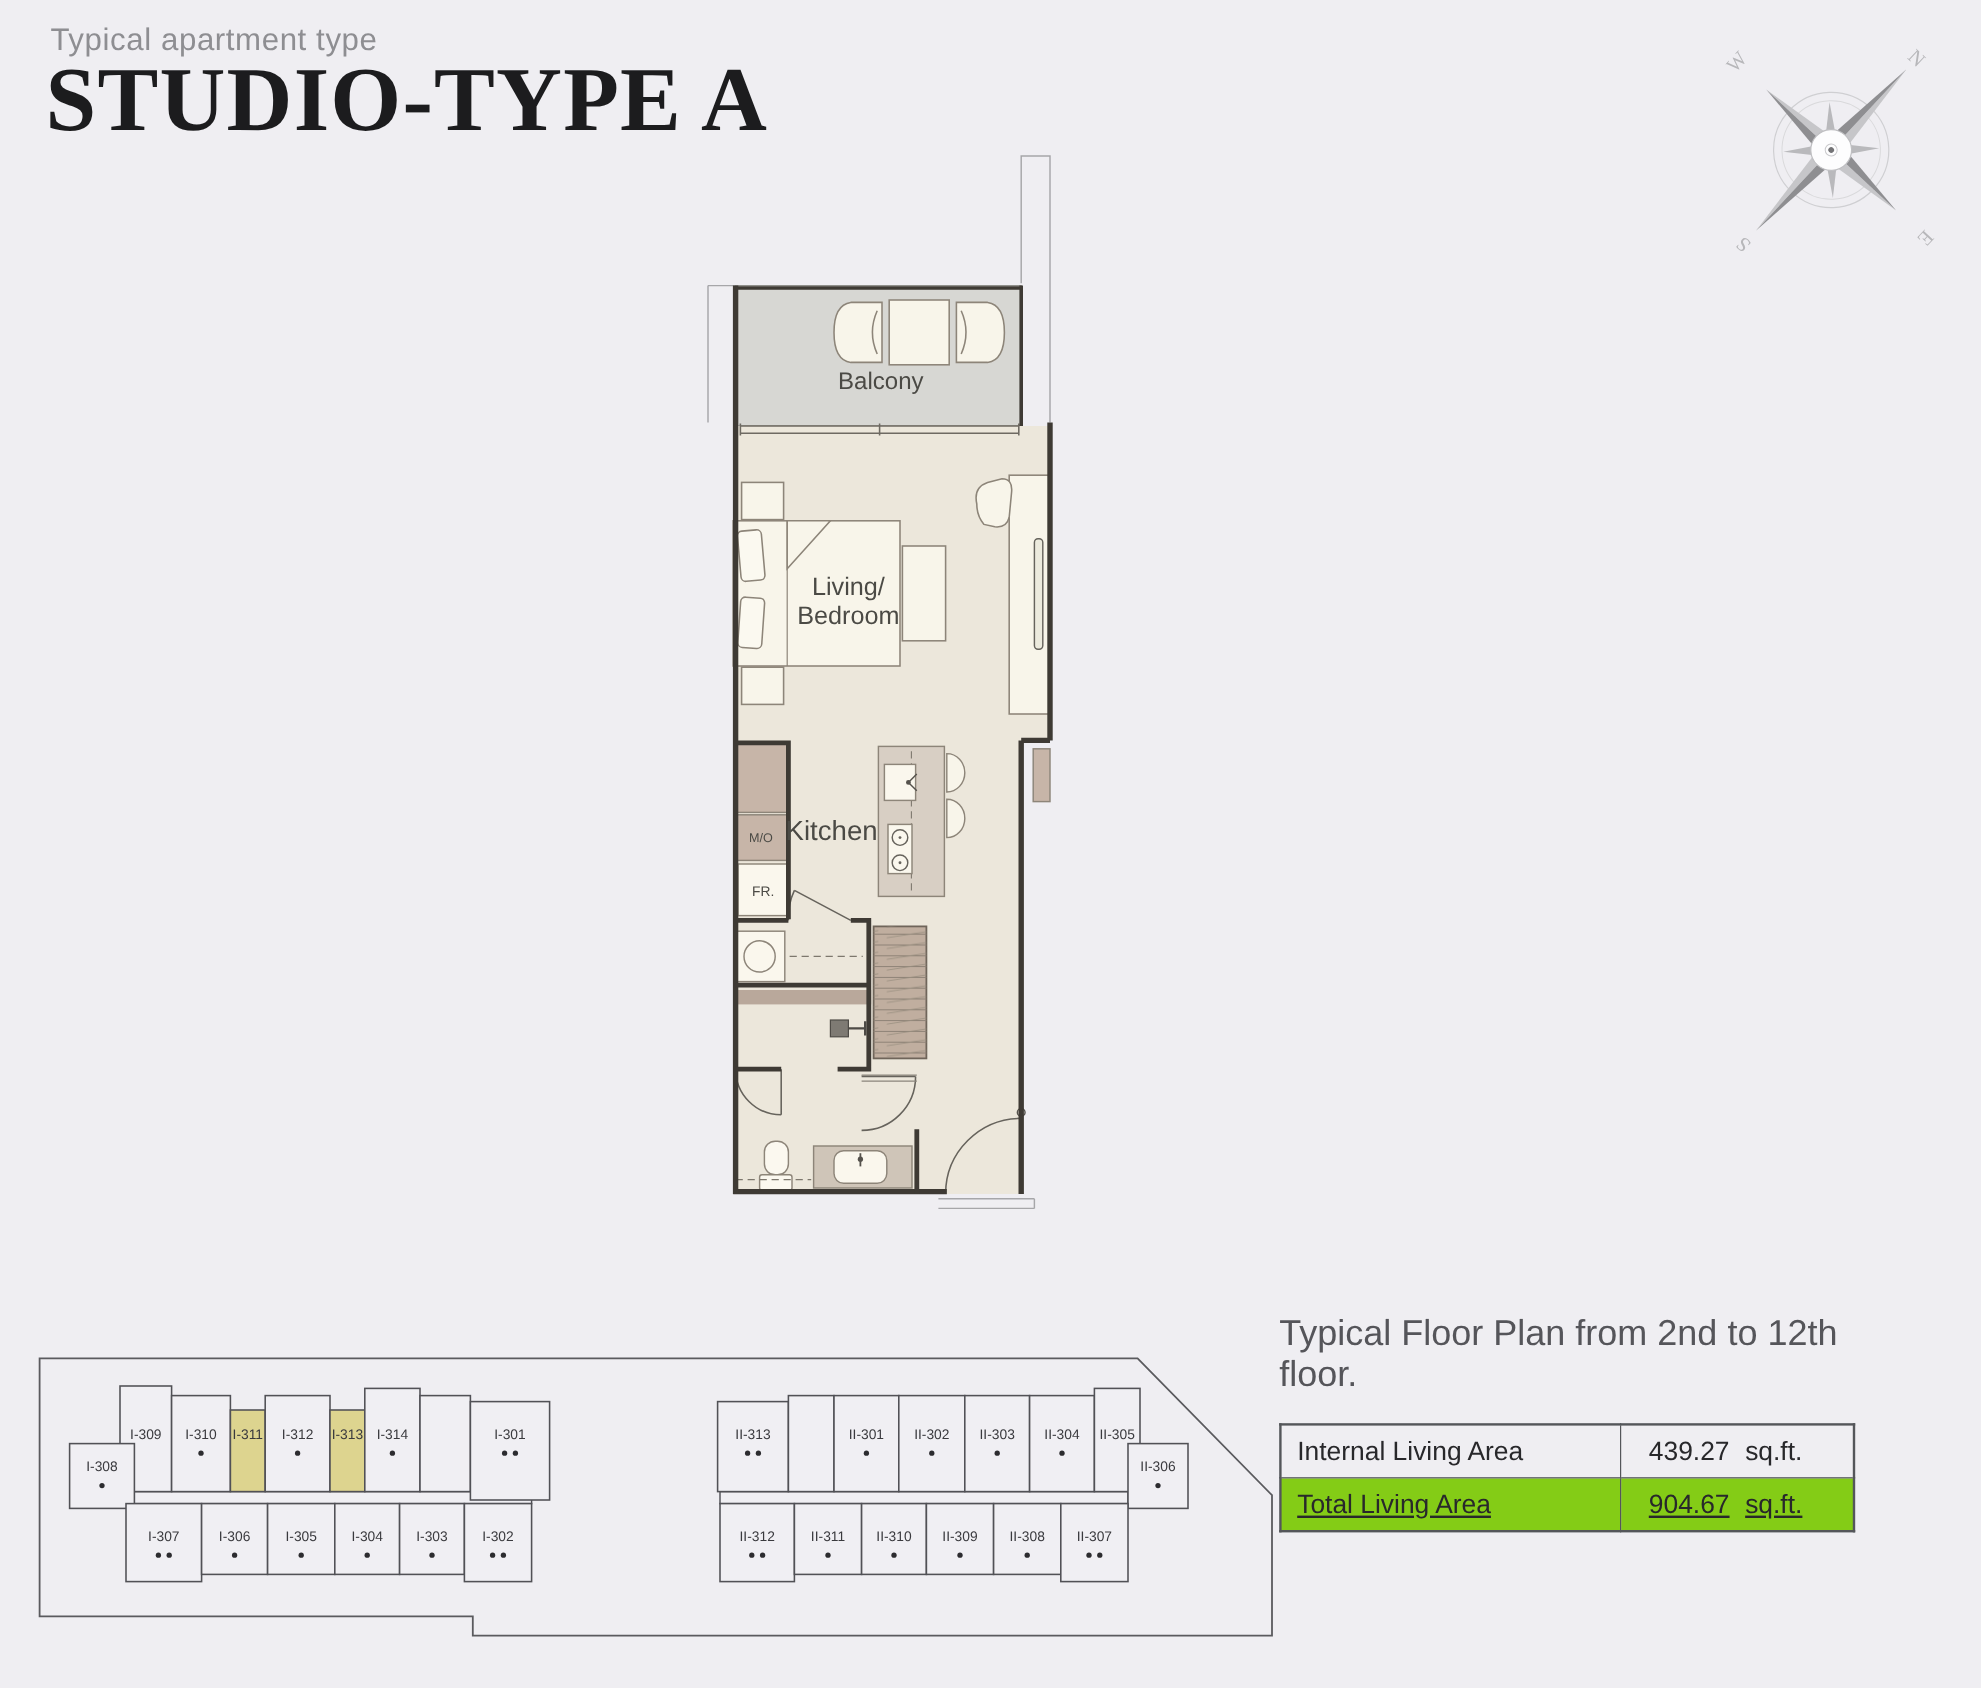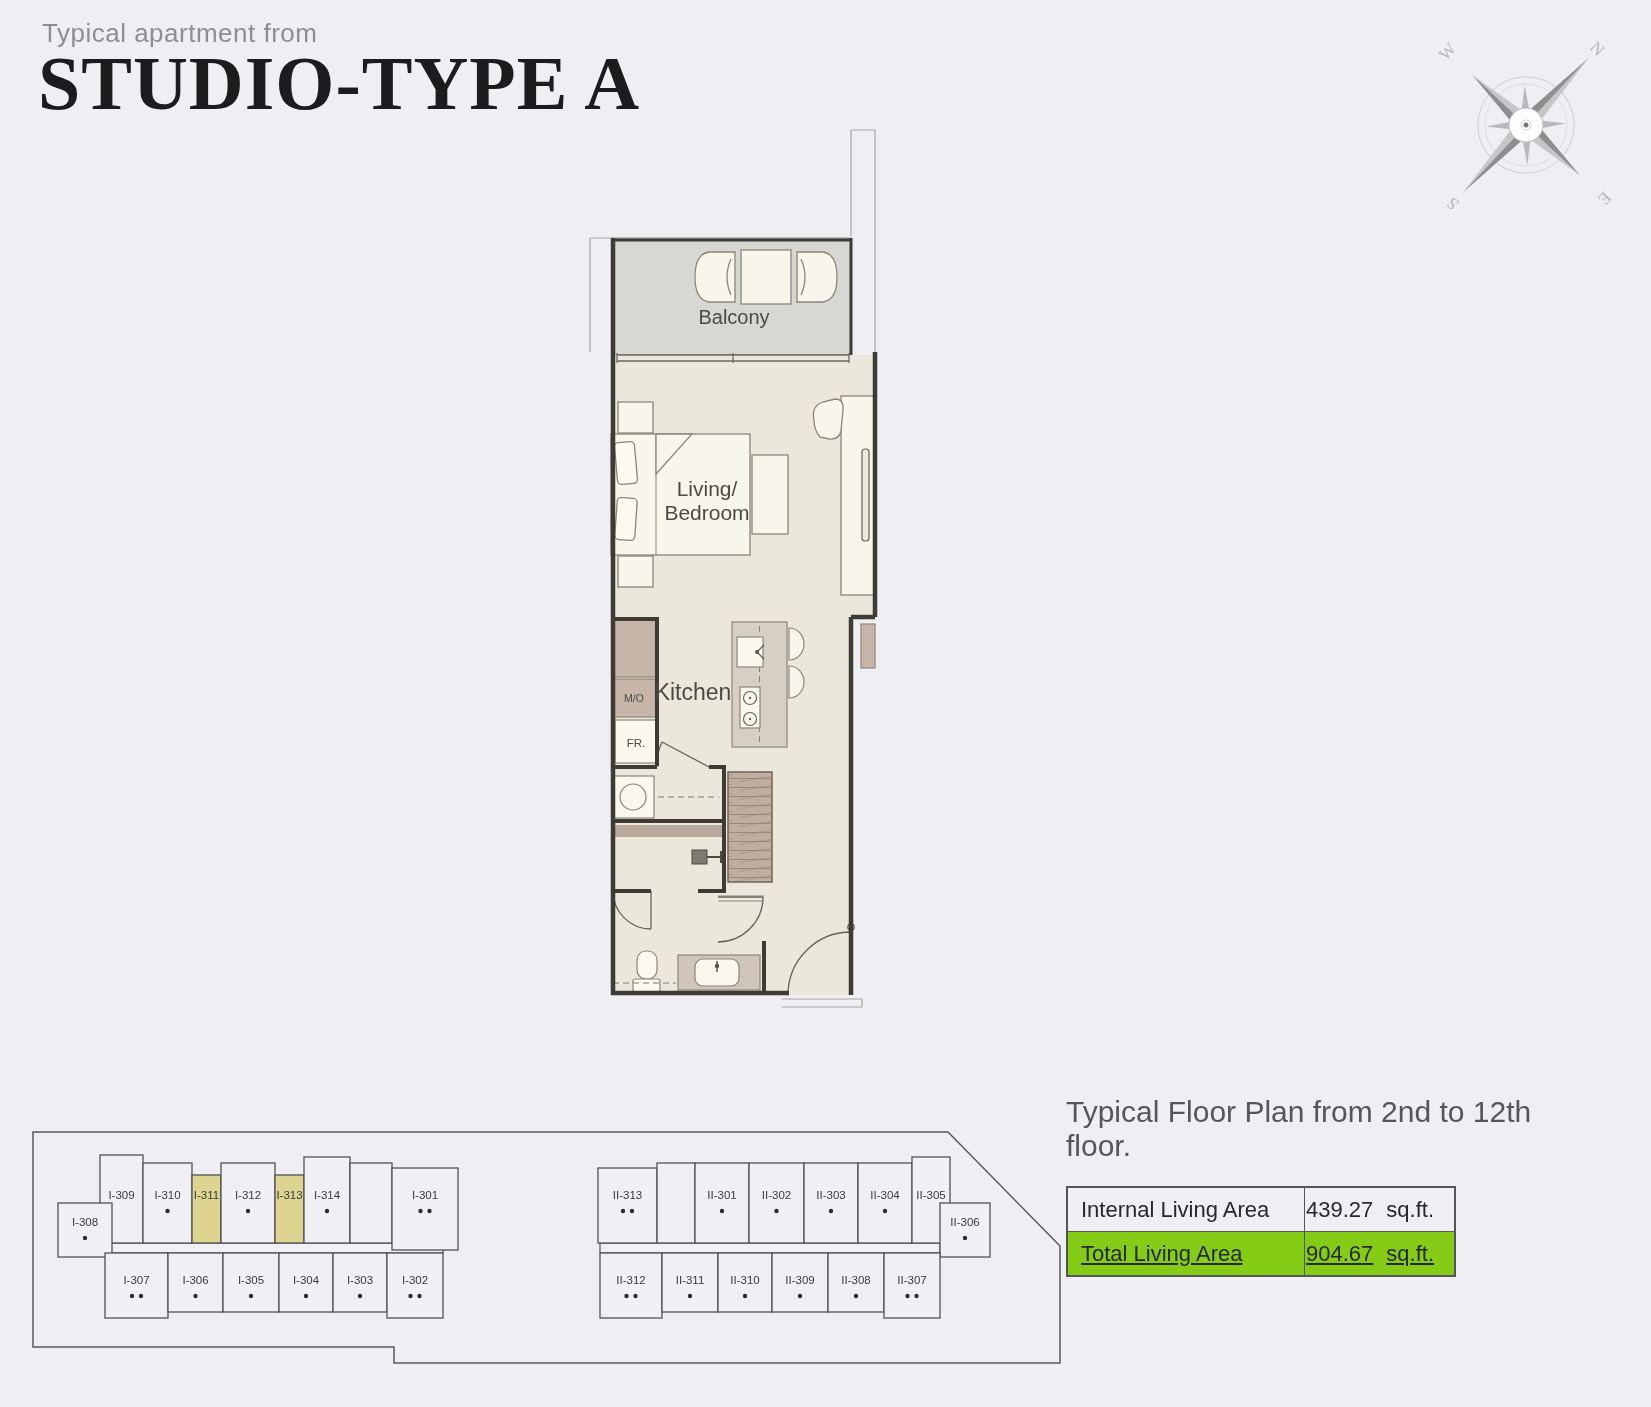--- a/index.html
+++ b/index.html
@@ -10,31 +10,31 @@
        font-size:76px;letter-spacing:1px;color:#1c1c1e;font-weight:700;}
   svg{position:absolute;}
   #compass{left:1438px;top:36px;}
   #floorplan{left:540px;top:100px;}
   #keyplan{left:0px;top:1060px;}
   .unit-label{font:11.5px "Liberation Sans",sans-serif;fill:#3a3a3e;text-anchor:middle;}
   .plan-label{font-family:"Liberation Sans",sans-serif;fill:#4b4a45;text-anchor:middle;}
   .compass-letter{font-family:"Liberation Serif",serif;font-size:17px;fill:#b7b7ba;text-anchor:middle;}
   .summary{position:absolute;left:1066px;top:1095px;width:466px;}
   .summary-caption{font-size:30px;line-height:34px;color:#55555a;margin-bottom:23px;}
-  table.area{border-collapse:collapse;width:390px;border:2px solid #54565a;}
+  table.area{border-collapse:collapse;width:480px;border:2px solid #54565a;}
   table.area td{border:1.5px solid #54565a;height:41px;font-size:22px;color:#28282b;}
   td.lbl{width:268px;padding-left:13px;}
-  td.val{text-align:right;padding-right:20px;}
+  td.val{text-align:center;padding-right:20px;}
   td.val .unit{margin-left:13px;}
   tr.emphasis td{background:#84cc16;text-decoration:underline;}
 </style>
 </head>
 <body>
 
-<div class="eyebrow">Typical apartment from</div>
+<div class="eyebrow">Typical apartment type</div>
 <div class="big-title">STUDIO-TYPE A</div>
 
 <svg id="compass" width="176" height="182" viewBox="-88 -89 176 182">
   <g transform="rotate(43)">
     <circle r="48" fill="none" stroke="#cfcfd2" stroke-width="1"></circle>
     <circle r="41" fill="none" stroke="#d9d9db" stroke-width="0.8"></circle>
 
     <g>
       <path d="M0,-40 L5,-7 L0,0 L-5,-7 Z" fill="#b9b9bc" transform="rotate(45)"></path>
       <path d="M0,-40 L5,-7 L0,0 L-5,-7 Z" fill="#b9b9bc" transform="rotate(135)"></path>

